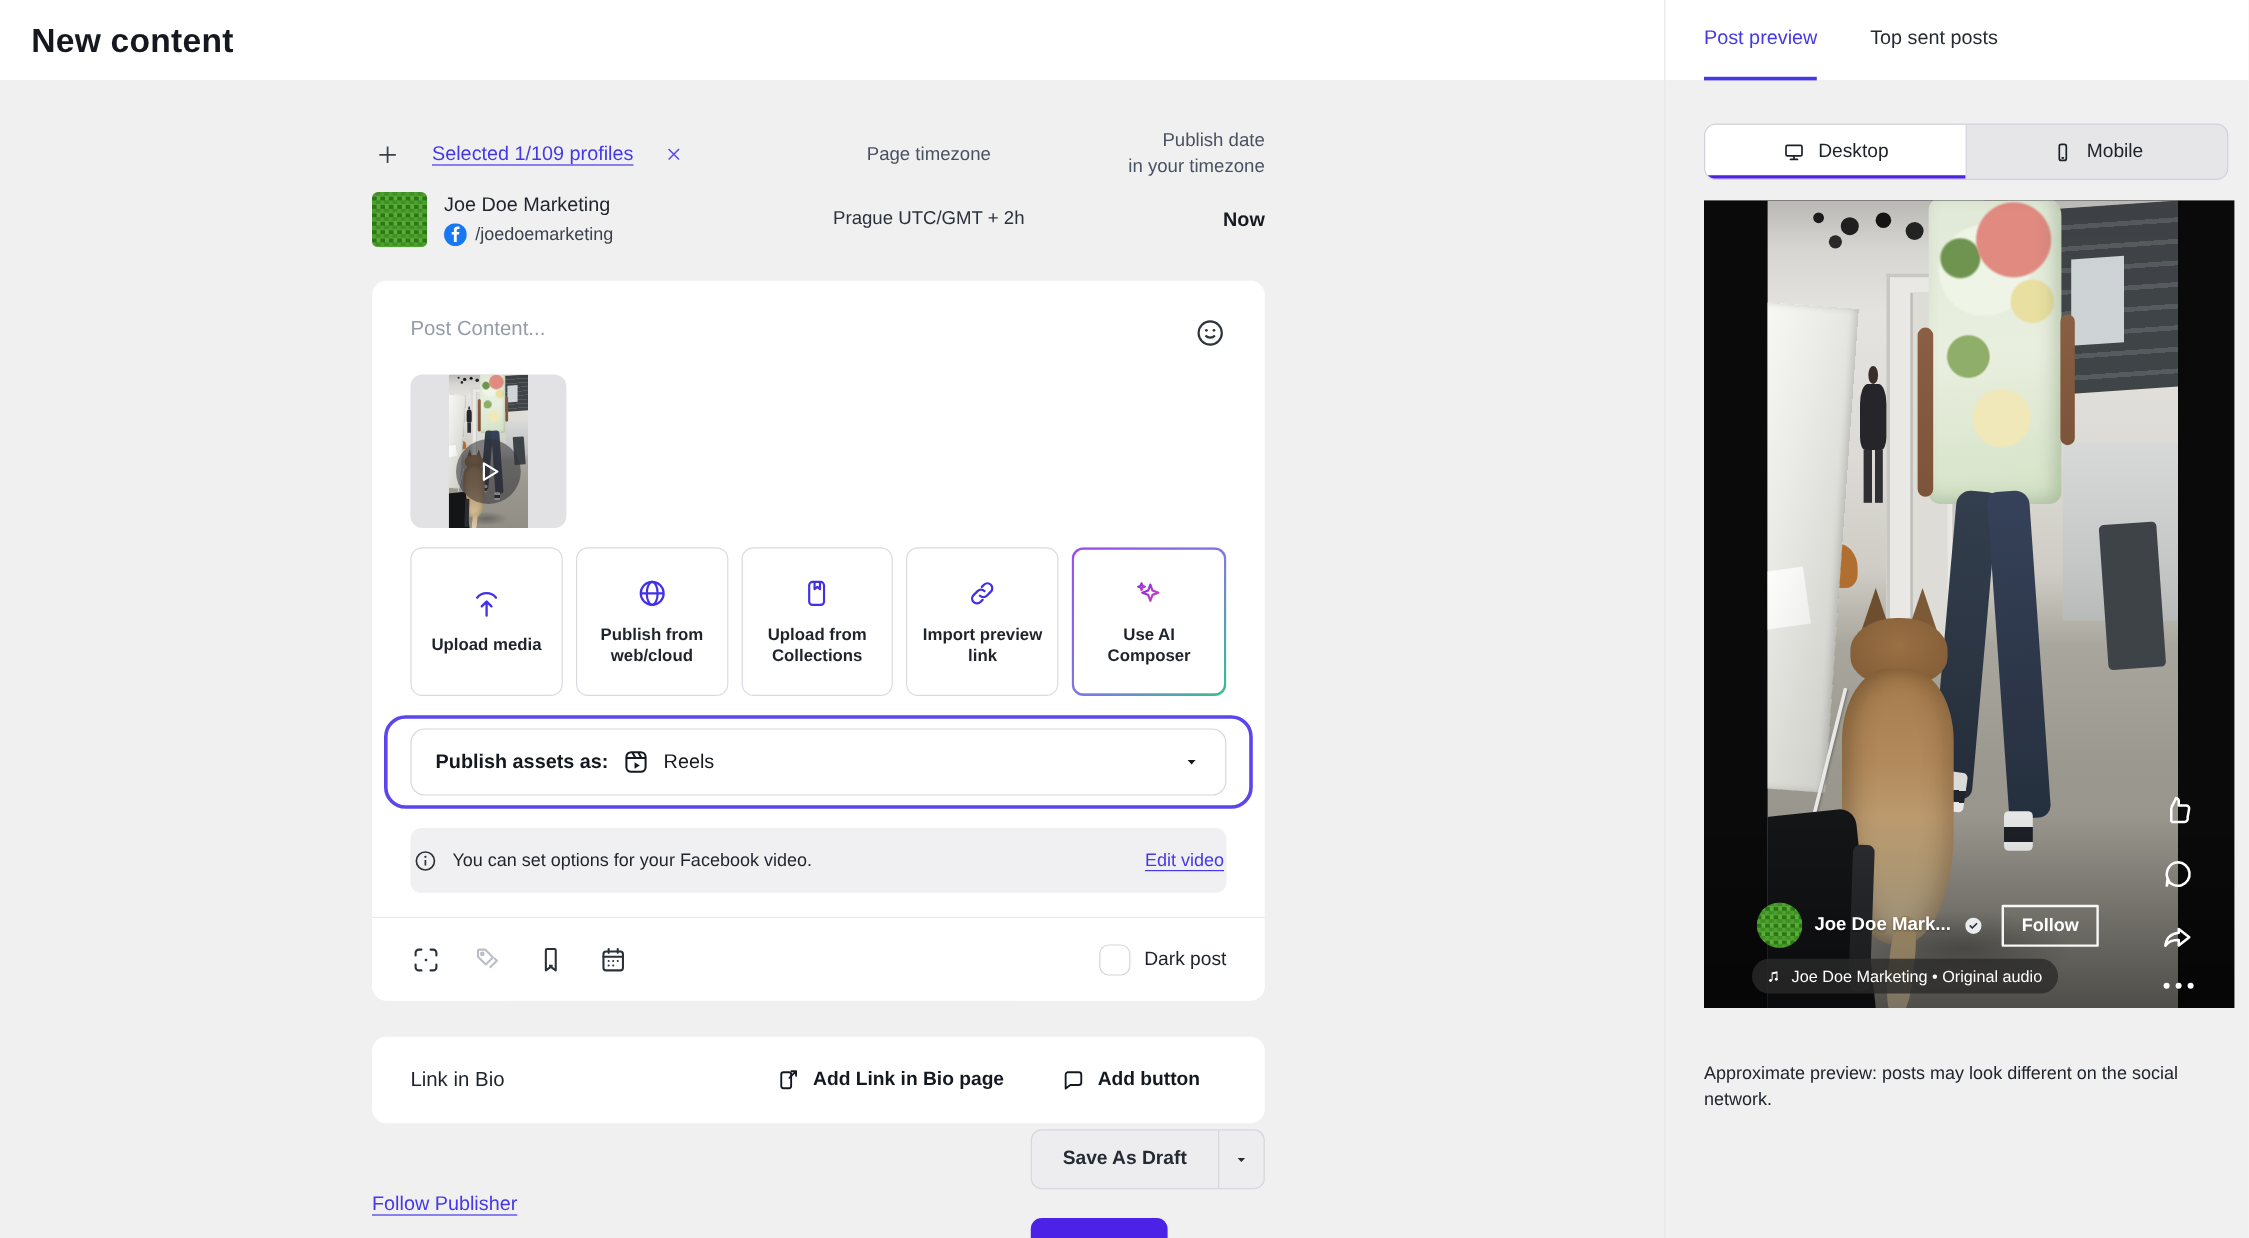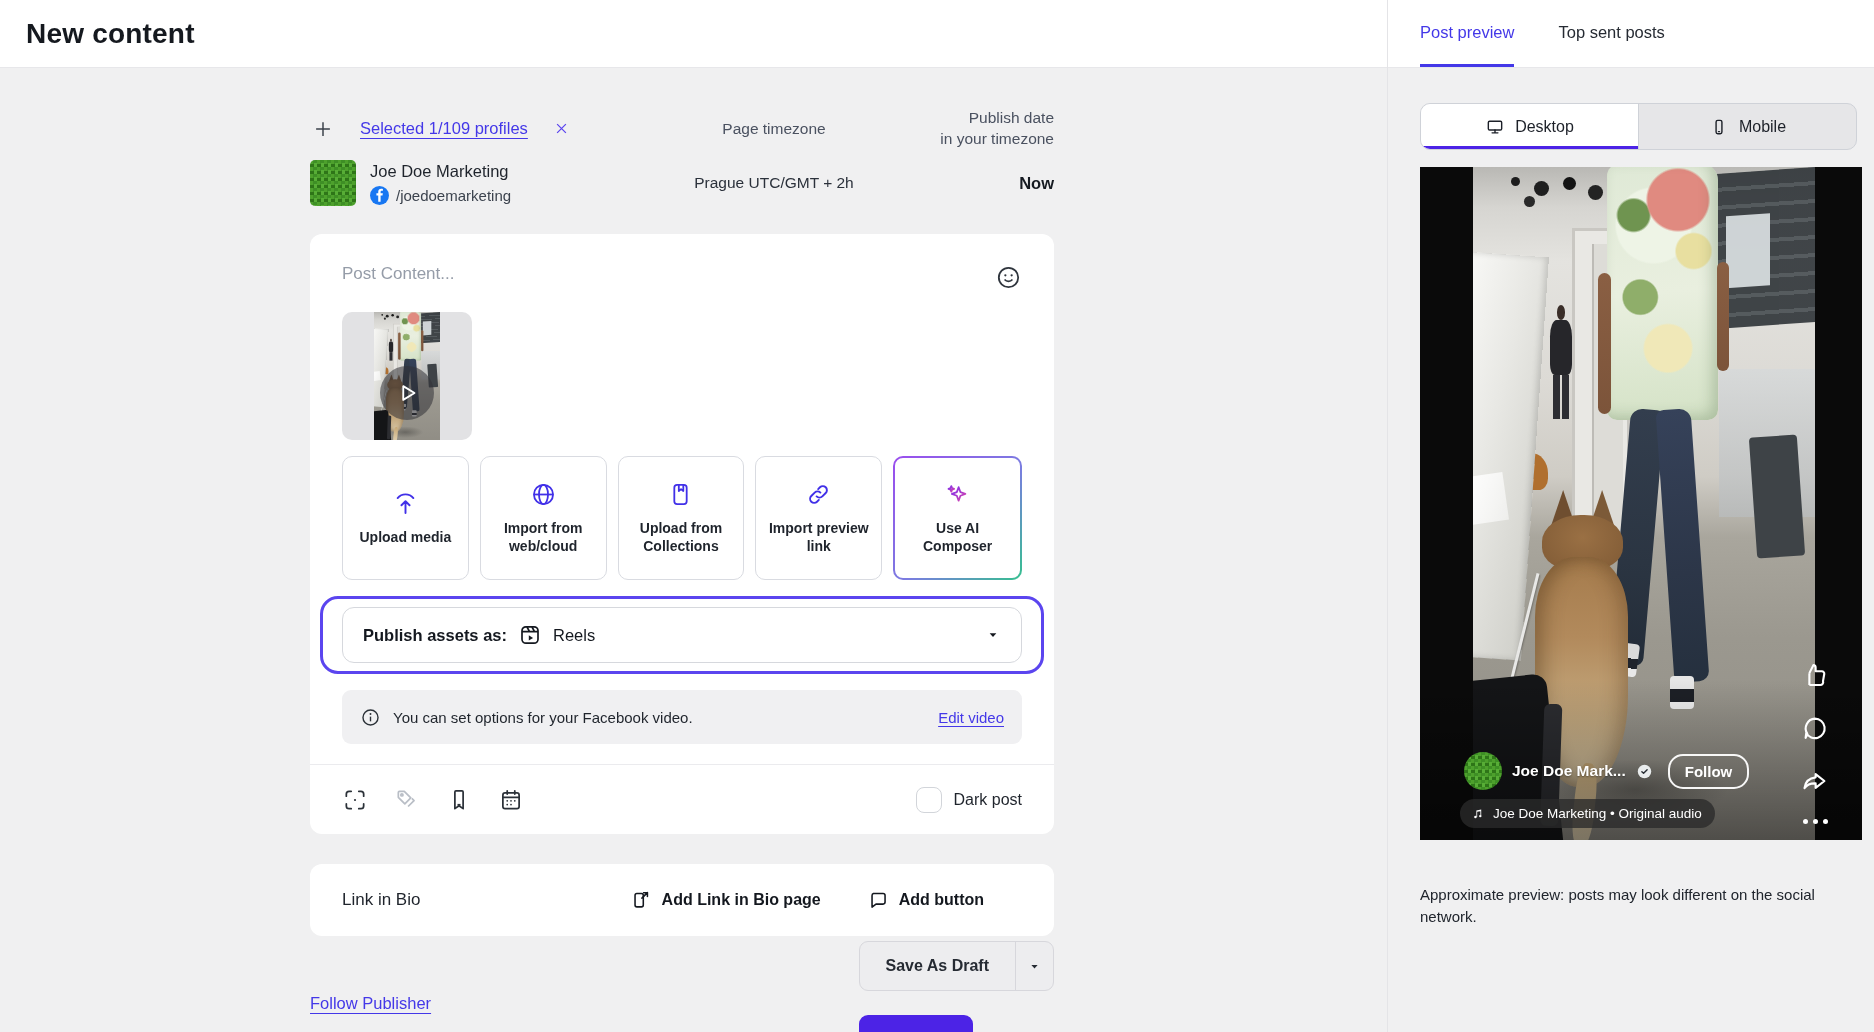--- a/index.html
+++ b/index.html
@@ -66,33 +66,33 @@
   .up-label{font-size:14px;font-weight:700;color:var(--text);line-height:1.3;text-align:center;}
   .up-btn.ai{border:2px solid transparent;background:linear-gradient(#fff,#fff) padding-box,linear-gradient(135deg,#9b4dee 0%,#7a7de0 55%,#35c08f 100%) border-box;}
 
   .pa-ring{margin:16px -22px 0;background:#fff;border:3px solid var(--ring);border-radius:18px;padding:8px 19px;}
   .pa-field{height:56px;border:1px solid #d6d8dd;border-radius:12px;display:flex;align-items:center;gap:11px;padding:0 20px;cursor:pointer;background:#fff;}
   .pa-label{font-size:16.5px;font-weight:700;color:var(--text-strong);}
   .pa-field svg.reels{width:24px;height:24px;color:var(--text-strong);}
   .pa-value{font-size:16.5px;color:var(--text-strong);}
   .caret{margin-left:auto;width:16px;height:16px;color:#14181f;}
 
-  .info-bar{margin-top:16px;height:54px;background:#f0f0f2;border-radius:9px;display:flex;align-items:center;gap:12px;padding:0 18px;}
+  .info-bar{margin-top:16px;height:54px;background:#f0f0f2;border-radius:9px;display:flex;align-items:center;gap:12px;padding:0 2px;}
   .info-bar svg{width:21px;height:21px;color:#2b3138;flex:none;}
   .info-text{font-size:15px;color:var(--text);}
   .info-link{margin-left:auto;font-size:15px;color:var(--accent);text-decoration:underline;text-underline-offset:3px;cursor:pointer;}
 
   .toolbar{margin:20px -32px 0;border-top:1px solid #ebebee;height:70px;display:flex;align-items:center;gap:26px;padding:0 32px;}
   .tb-ic{width:26px;height:26px;color:#2b3138;background:none;border:none;cursor:pointer;padding:0;}
   .tb-ic.muted{color:#b9bec6;}
   .dark-post{margin-left:auto;display:flex;align-items:center;gap:12px;}
   .checkbox{width:26px;height:26px;border:1.5px solid #d2d5da;border-radius:8px;background:#fff;cursor:pointer;}
   .dark-label{font-size:16px;color:var(--text);}
 
-  .lib-card{margin-top:30px;background:#fff;border-radius:12px;height:72px;display:flex;align-items:center;padding:0 70px 0 32px;}
+  .lib-card{margin-top:30px;background:#fff;border-radius:12px;height:72px;display:flex;align-items:center;padding:0 54px 0 32px;}
   .lib-title{font-size:17px;color:var(--text);}
   .lib-actions{margin-left:auto;display:flex;gap:46px;}
   .lib-act{display:flex;align-items:center;gap:10px;font-size:16px;font-weight:700;color:var(--text-strong);cursor:pointer;background:none;border:none;}
   .lib-act svg{width:22px;height:22px;color:var(--text-strong);}
 
   .footer-row{margin-top:42px;display:flex;align-items:center;height:50px;}
   .clear-link{font-size:16.5px;color:var(--accent);text-decoration:underline;text-underline-offset:4px;cursor:pointer;}
   .foot-right{margin-left:auto;display:flex;gap:24px;flex-direction:column;}
   .save-split{display:flex;height:50px;border:1px solid #d7d7dc;border-radius:9px;overflow:hidden;background:#ededef;}
   .save-main{padding:0 26px;display:flex;align-items:center;font-size:16px;font-weight:700;color:#262b33;cursor:pointer;background:none;border:none;}
@@ -114,21 +114,21 @@
   .dev-tab:first-child{border-right:1px solid #cfd2d8;}
 
   .video{position:relative;width:442px;height:673px;background:#0a0a0a;overflow:hidden;}
   .video-stage{position:absolute;left:53px;top:0;}
   .video-fade{position:absolute;left:0;right:0;bottom:0;height:160px;background:linear-gradient(180deg,transparent,rgba(0,0,0,.45));}
 
   .acct-row{position:absolute;left:44px;bottom:50px;display:flex;align-items:center;gap:10px;}
   .acct-avatar{width:38px;height:38px;border-radius:50%;}
   .acct-name{font-size:15.5px;font-weight:700;color:#fff;text-shadow:0 1px 2px rgba(0,0,0,.4);}
   .badge-ic{width:17px;height:17px;}
-  .follow-btn{margin-left:5px;border:2px solid rgba(255,255,255,.95);border-radius:15px;padding:7px 15px;color:#fff;font-weight:700;font-size:15px;background:transparent;cursor:pointer;}
+  .follow-btn{margin-left:5px;border:2px solid rgba(255,255,255,.95);border-radius:1px;padding:7px 15px;color:#fff;font-weight:700;font-size:15px;background:transparent;cursor:pointer;}
   .audio-pill{position:absolute;left:40px;bottom:12px;background:rgba(42,42,42,.78);border-radius:17px;padding:7px 13px 7px 11px;display:flex;align-items:center;gap:8px;}
   .audio-pill svg{width:14px;height:14px;}
   .audio-text{font-size:13.5px;color:#fff;}
   .side-icons{position:absolute;right:32px;bottom:16px;display:flex;flex-direction:column;align-items:center;gap:23px;}
   .side-icons svg{width:30px;height:30px;color:#fff;}
   .dots{display:flex;gap:5px;}
   .dots span{width:5px;height:5px;border-radius:50%;background:#fff;}
 
   .disclaimer{margin-top:44px;width:424px;font-size:15px;color:#20252d;line-height:1.45;}
 
@@ -311,21 +311,21 @@
                   <path d="M12 20.5V10.2M8.4 13.6l3.6-3.6 3.6 3.6"></path>
                 </svg>
               <span class="up-label">Upload media</span>
             </button>
             <button class="up-btn">
               <svg viewBox="0 0 24 24" fill="none" stroke="currentColor" stroke-width="1.6">
                   <circle cx="12" cy="12" r="8.5"></circle>
                   <path d="M3.5 12h17"></path>
                   <ellipse cx="12" cy="12" rx="4" ry="8.5"></ellipse>
                 </svg>
-              <span class="up-label">Import from web/cloud</span>
+              <span class="up-label">Publish from web/cloud</span>
             </button>
             <button class="up-btn">
               <svg viewBox="0 0 24 24" fill="none" stroke="currentColor" stroke-width="1.6" stroke-linejoin="round">
                   <rect x="6.5" y="3.5" width="11" height="17" rx="2.5"></rect>
                   <path d="M10.5 3.5v5.4l2-1.7 2 1.7V3.5"></path>
                 </svg>
               <span class="up-label">Upload from Collections</span>
             </button>
             <button class="up-btn">
               <svg viewBox="0 0 24 24" fill="none" stroke="currentColor" stroke-width="1.7" stroke-linecap="round" stroke-linejoin="round">

